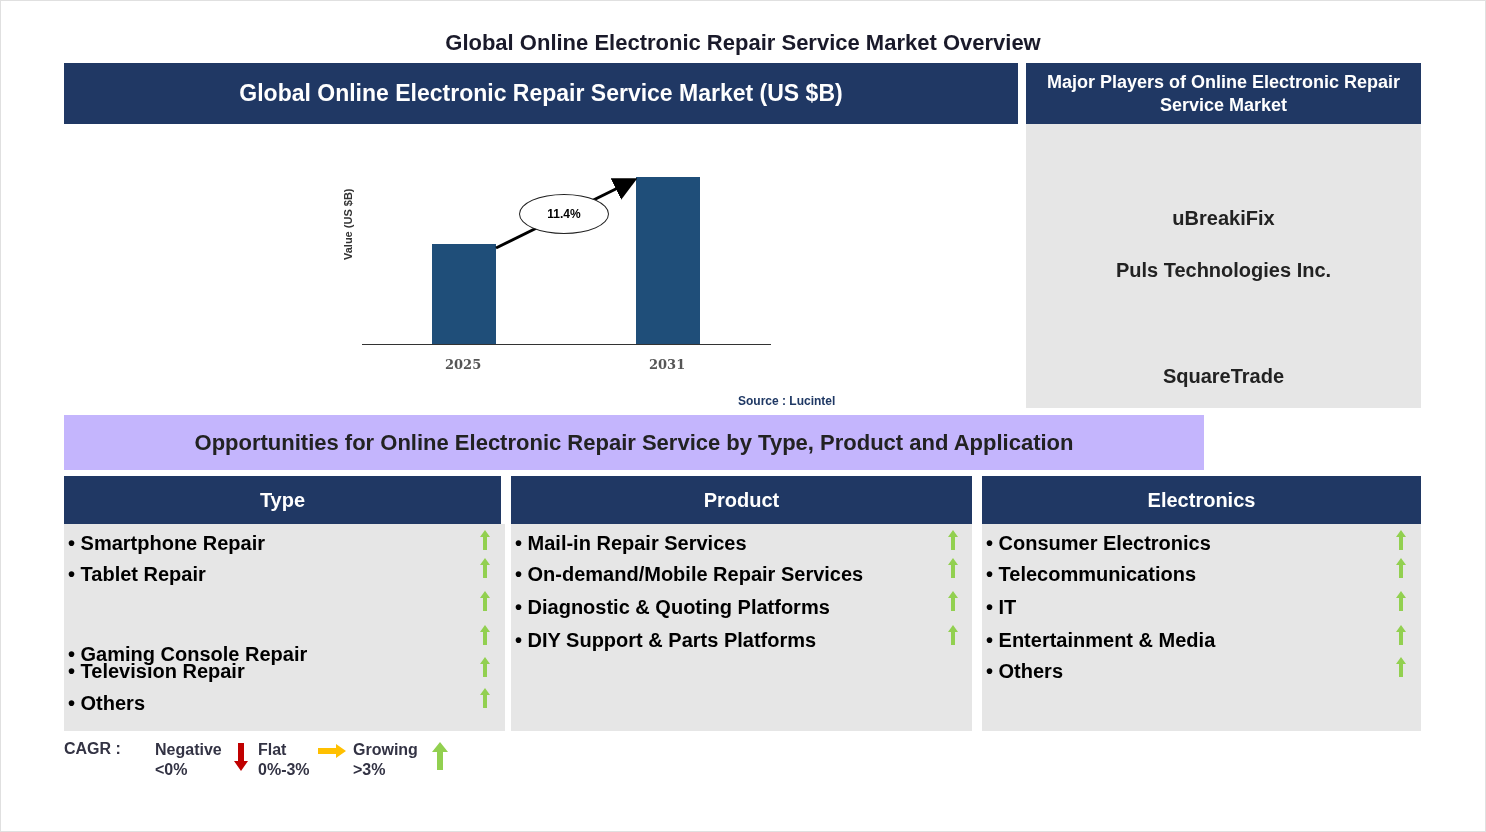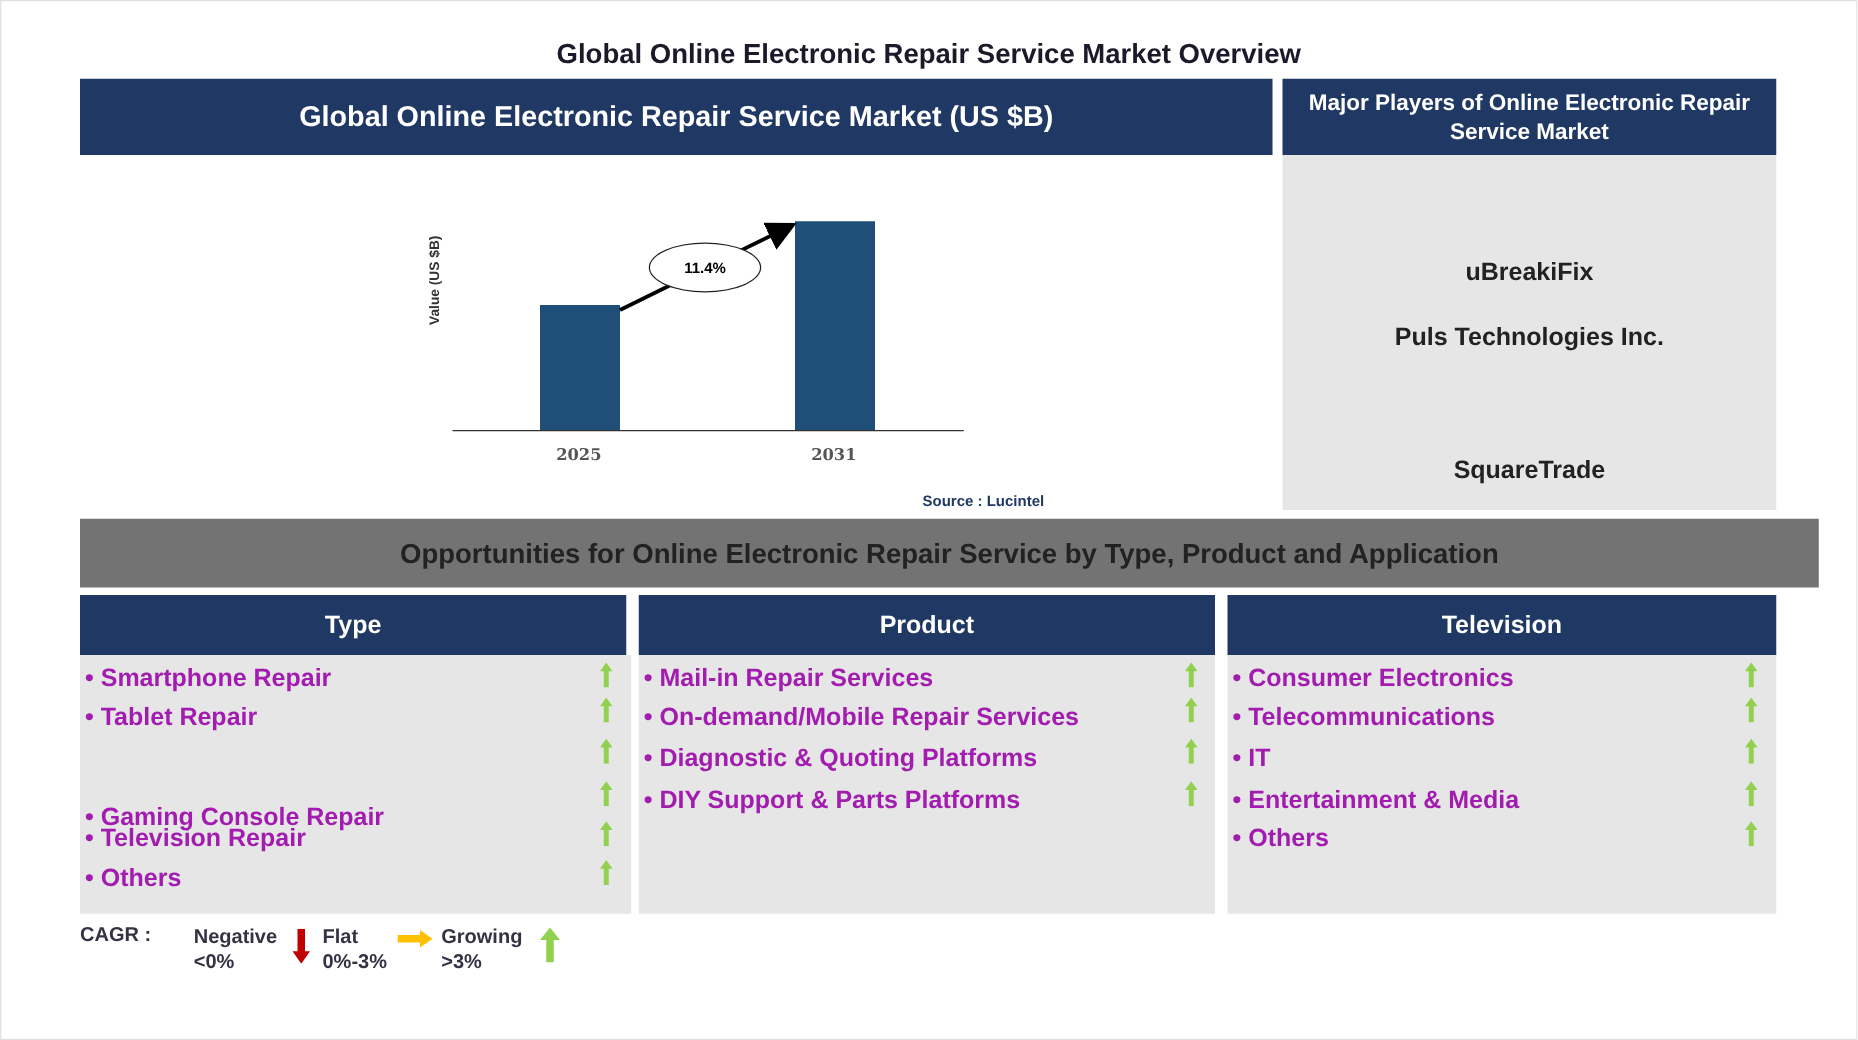--- a/index.html
+++ b/index.html
@@ -11,24 +11,24 @@
   .players-head{position:absolute;left:1026px;top:63px;width:395px;height:61px;font-size:18px;line-height:23px;}
   .players-body{position:absolute;left:1026px;top:124px;width:395px;height:284px;background:#e6e6e6;}
   .player{position:absolute;left:0;width:395px;text-align:center;font-weight:bold;font-size:20px;color:#222;}
   .chart-area{position:absolute;left:330px;top:160px;width:520px;height:260px;}
   .bar{position:absolute;background:#1f4e79;}
   .axis-line{position:absolute;background:#333;height:1px;}
   .xtick{position:absolute;font-family:"DejaVu Serif",serif;font-weight:bold;font-size:13px;color:#555;}
   .ylabel{position:absolute;font-size:11px;font-weight:bold;color:#333;transform:rotate(-90deg);transform-origin:left top;white-space:nowrap;}
   .cagr-oval{position:absolute;border:1px solid #222;border-radius:50%;background:#fff;display:flex;align-items:center;justify-content:center;font-weight:bold;font-size:12px;color:#000;}
   .source{position:absolute;font-size:12px;font-weight:bold;color:#1f3864;}
-  .opp-band{position:absolute;left:64px;top:415px;width:1391px;height:55px;background:#737373;display:flex;align-items:center;justify-content:center;font-weight:bold;font-size:22px;color:#222;}
+  .opp-band{position:absolute;left:64px;top:415px;width:1140px;height:55px;background:#c4b5fd;display:flex;align-items:center;justify-content:center;font-weight:bold;font-size:22px;color:#222;}
   .seg-head{position:absolute;top:476px;height:48px;font-size:20px;}
   .seg-body{position:absolute;top:524px;height:207px;background:#e6e6e6;}
-  .item{position:absolute;font-weight:bold;font-size:20px;color:#a21caf;white-space:nowrap;}
+  .item{position:absolute;font-weight:bold;font-size:20px;color:#000000;white-space:nowrap;}
   .arrow-up{position:absolute;width:10px;height:20px;}
   .legend{position:absolute;font-weight:bold;font-size:16px;color:#333344;}
 </style>
 </head>
 <body>
 
 <div class="page-border"></div>
 
 <div class="title">Global Online Electronic Repair Service Market Overview</div>
 
@@ -102,21 +102,21 @@
       <path d="M5,0 L10,7 L7,7 L7,20 L3,20 L3,7 L0,7 Z" fill="#92d050"></path>
     </svg>
   <svg class="arrow-up" style="left:437px;top:67px;" viewBox="0 0 10 20">
       <path d="M5,0 L10,7 L7,7 L7,20 L3,20 L3,7 L0,7 Z" fill="#92d050"></path>
     </svg>
   <svg class="arrow-up" style="left:437px;top:101px;" viewBox="0 0 10 20">
       <path d="M5,0 L10,7 L7,7 L7,20 L3,20 L3,7 L0,7 Z" fill="#92d050"></path>
     </svg>
 </div>
 
-<div class="navy seg-head" style="left:982px;width:439px;">Television</div>
+<div class="navy seg-head" style="left:982px;width:439px;">Electronics</div>
 <div class="seg-body" style="left:982px;width:439px;">
   <div class="item" style="left:4px;top:8px;">• <span>Consumer Electronics</span></div>
   <div class="item" style="left:4px;top:39px;">• <span>Telecommunications</span></div>
   <div class="item" style="left:4px;top:72px;">• <span>IT</span></div>
   <div class="item" style="left:4px;top:105px;">• <span>Entertainment &amp; Media</span></div>
   <div class="item" style="left:4px;top:136px;">• <span>Others</span></div>
   <svg class="arrow-up" style="left:414px;top:6px;" viewBox="0 0 10 20">
       <path d="M5,0 L10,7 L7,7 L7,20 L3,20 L3,7 L0,7 Z" fill="#92d050"></path>
     </svg>
   <svg class="arrow-up" style="left:414px;top:34px;" viewBox="0 0 10 20">

